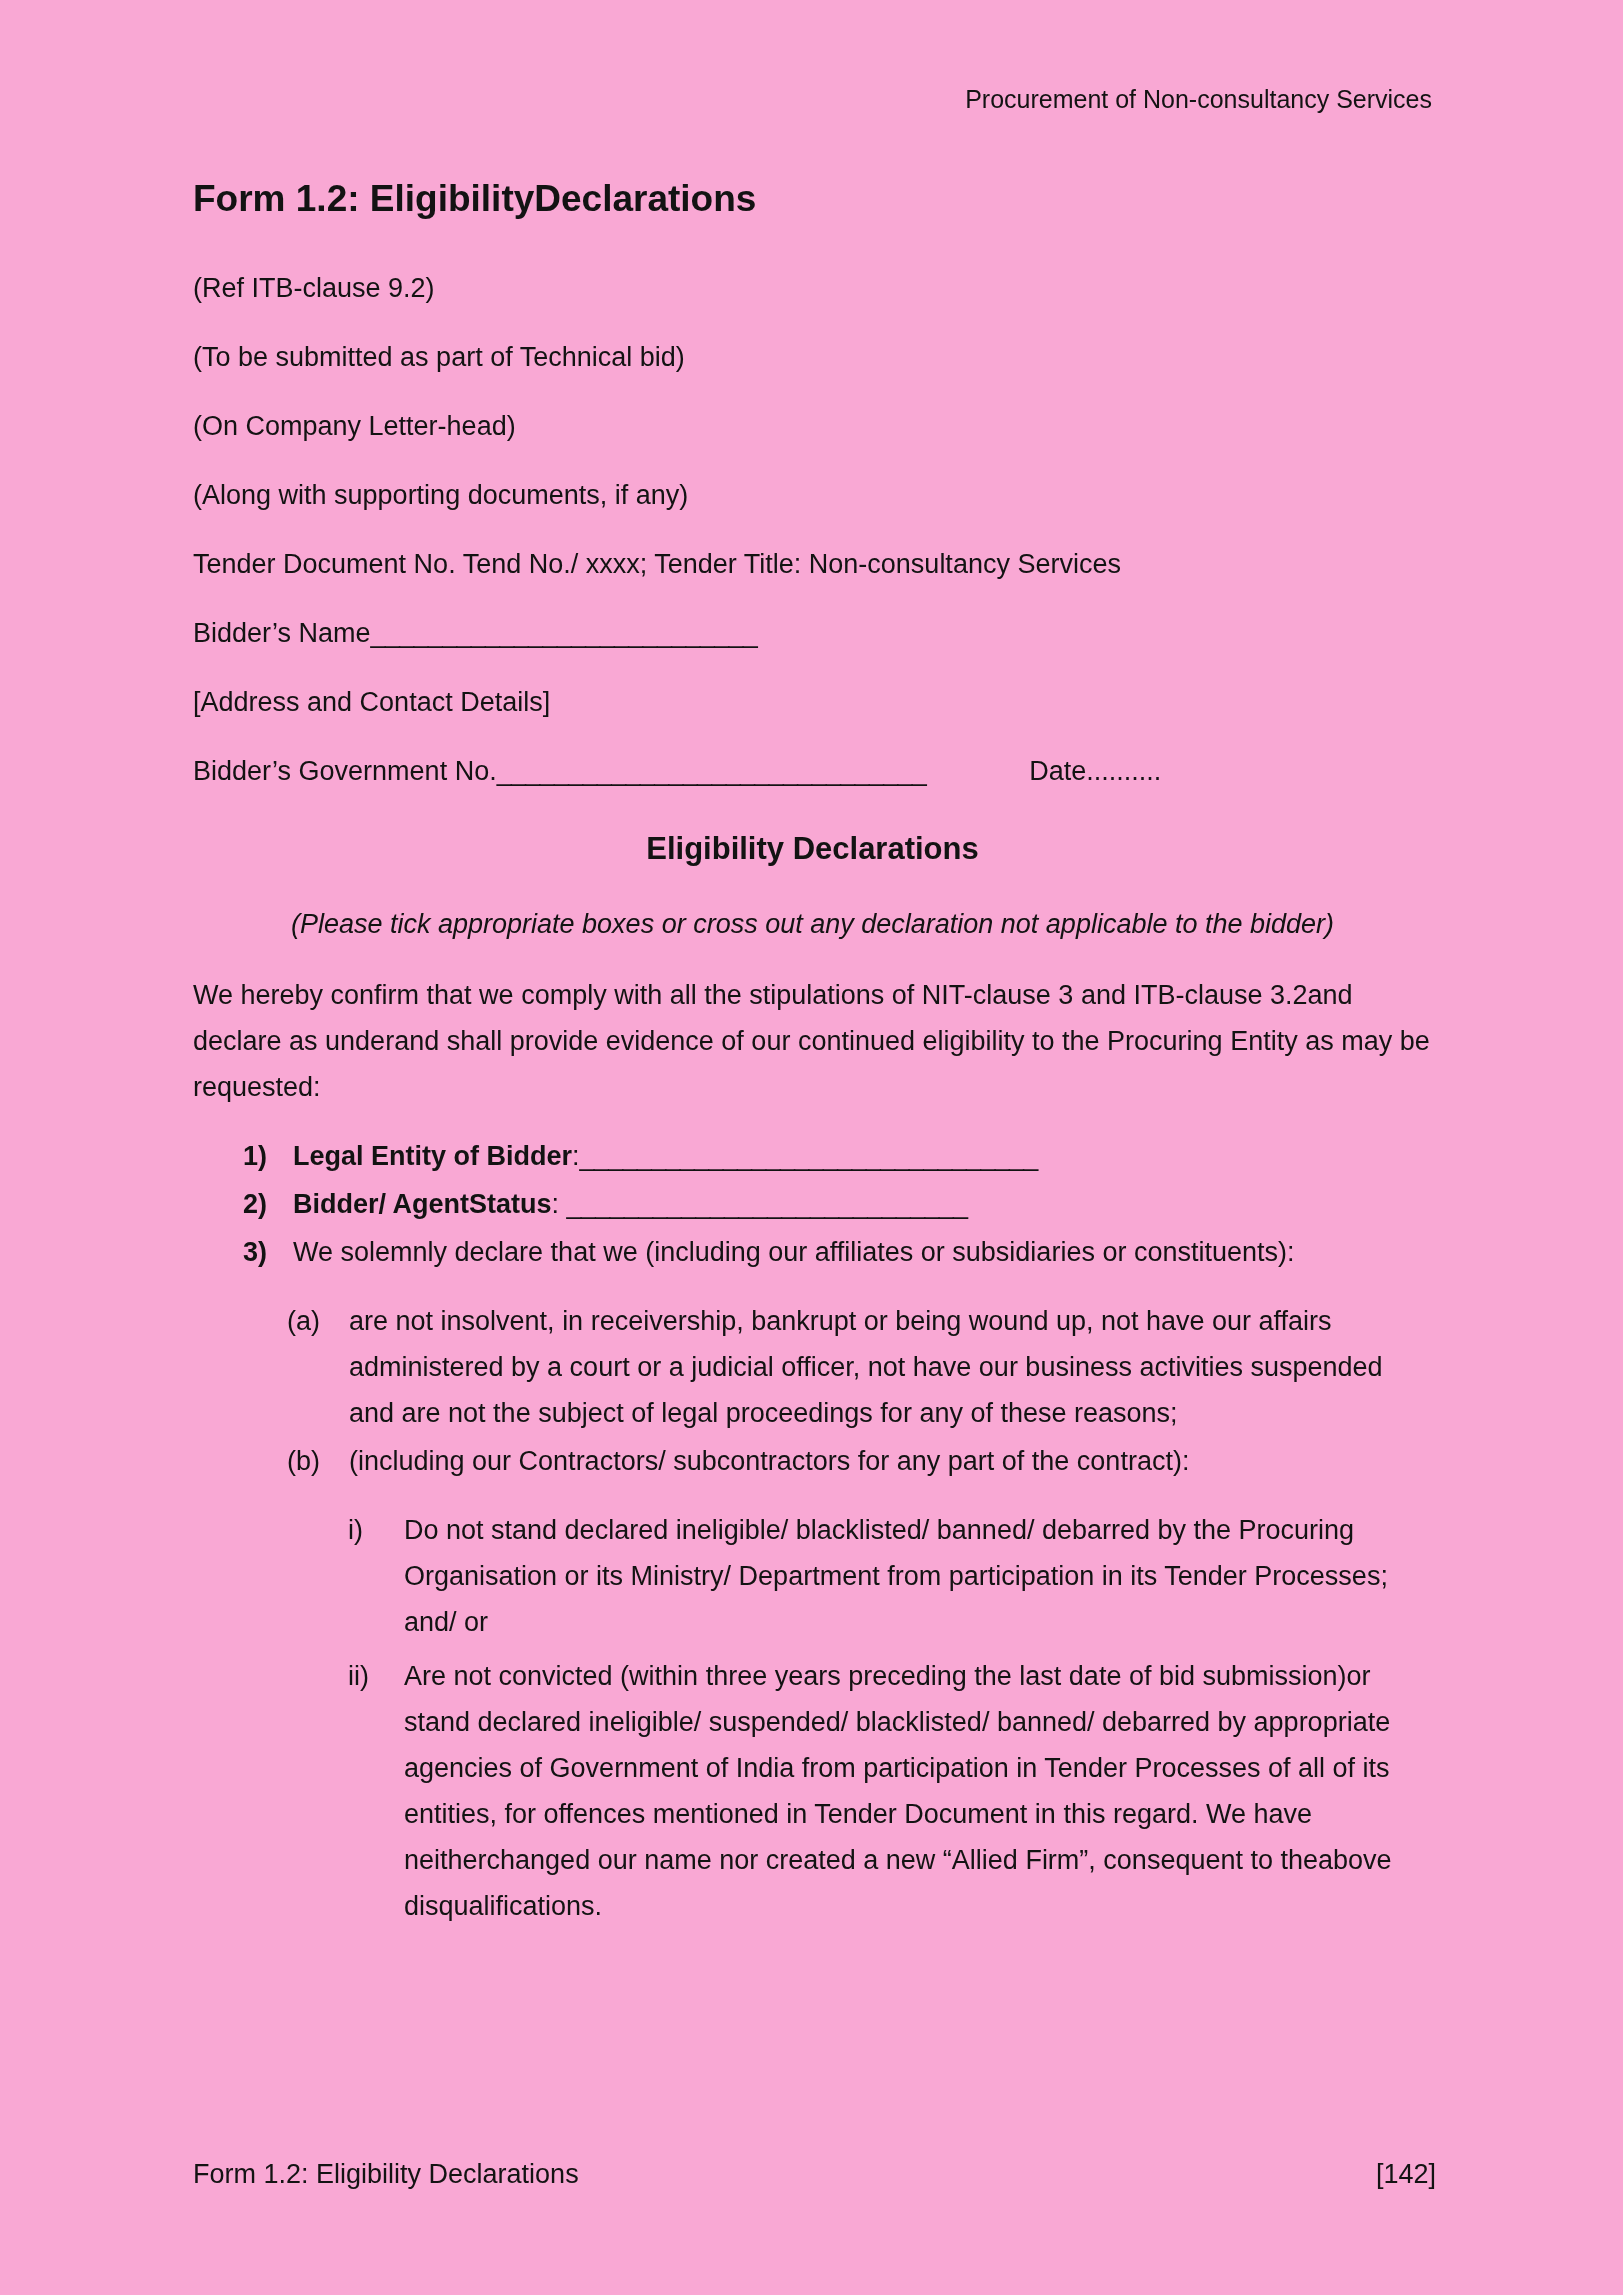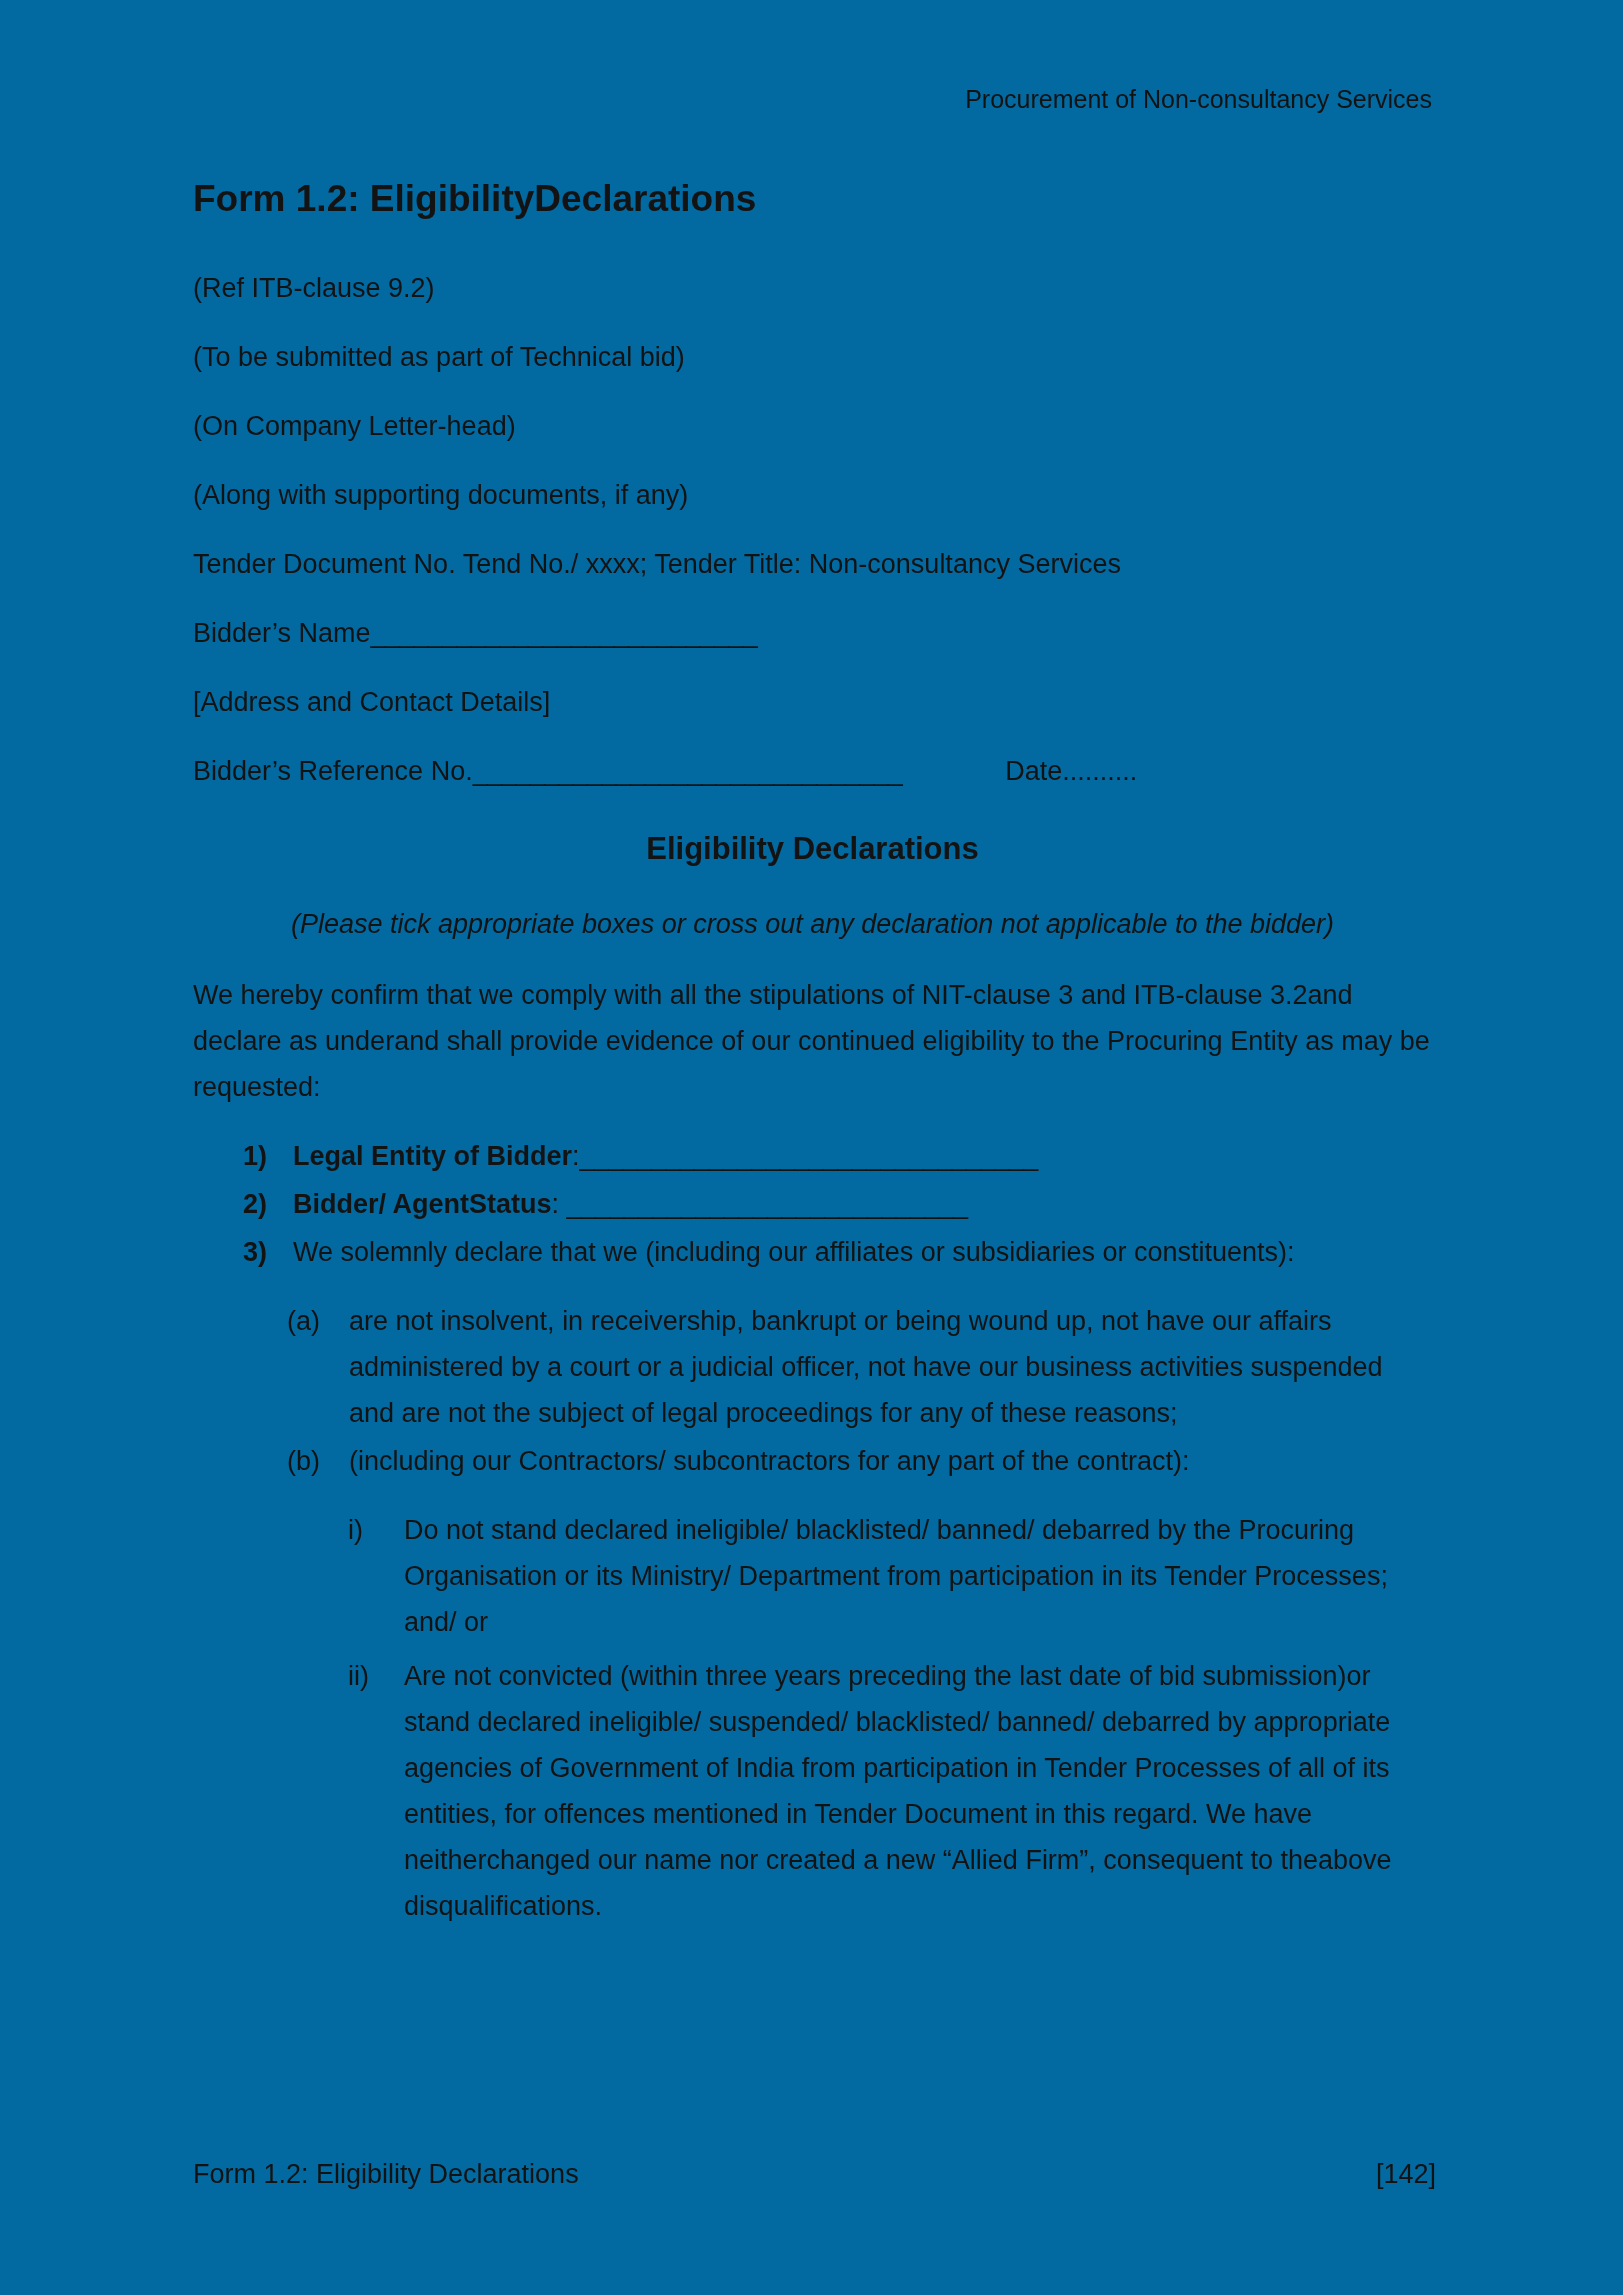--- a/index.html
+++ b/index.html
@@ -1,20 +1,20 @@
 <!DOCTYPE html>
 <html style="font-size:10.5px"><head>
 <meta charset="utf-8">
 <style>
   html,body { margin:0; padding:0; background:#e8e8e8; }
   .page {
     position:relative;
     width:1623px; height:2295px;
     margin:0 auto;
-    background:#0369a1;
+    background:#f9a8d4;
     box-sizing:border-box;
     padding:84px 191px 0 193px;
     color:#131313;
     font-family:"Liberation Sans", sans-serif;
     font-size:27px;
     line-height:46px;
   }
   .running-header { text-align:right; font-size:25px; line-height:31px; margin-bottom:58px; }
   .title { text-align:left; font-size:37px; line-height:51px; font-weight:700; margin:0 0 41px; }
   p { margin:0 0 23px; }
@@ -56,21 +56,21 @@
 
   <p>Tender Document No. Tend No./ xxxx; Tender Title: Non-consultancy Services</p>
 
   <p>
     <span>Bidder’s Name</span><span class="blank">___________________________</span>
   </p>
 
   <p>[Address and Contact Details]</p>
 
   <p>
-    <span>Bidder’s Reference No.</span><span class="blank">______________________________</span><span class="date-part">Date..........</span>
+    <span>Bidder’s Government No.</span><span class="blank">______________________________</span><span class="date-part">Date..........</span>
   </p>
 
 
   <h2 class="section-heading">Eligibility Declarations</h2>
 
   <p class="italic center subnote">(Please tick appropriate boxes or cross out any declaration not applicable to the bidder)</p>
 
   <p>We hereby confirm that we comply with all the stipulations of NIT-clause 3 and ITB-clause 3.2and declare as underand shall provide evidence of our continued eligibility to the Procuring Entity as may be requested:</p>
 
   <div class="list">

